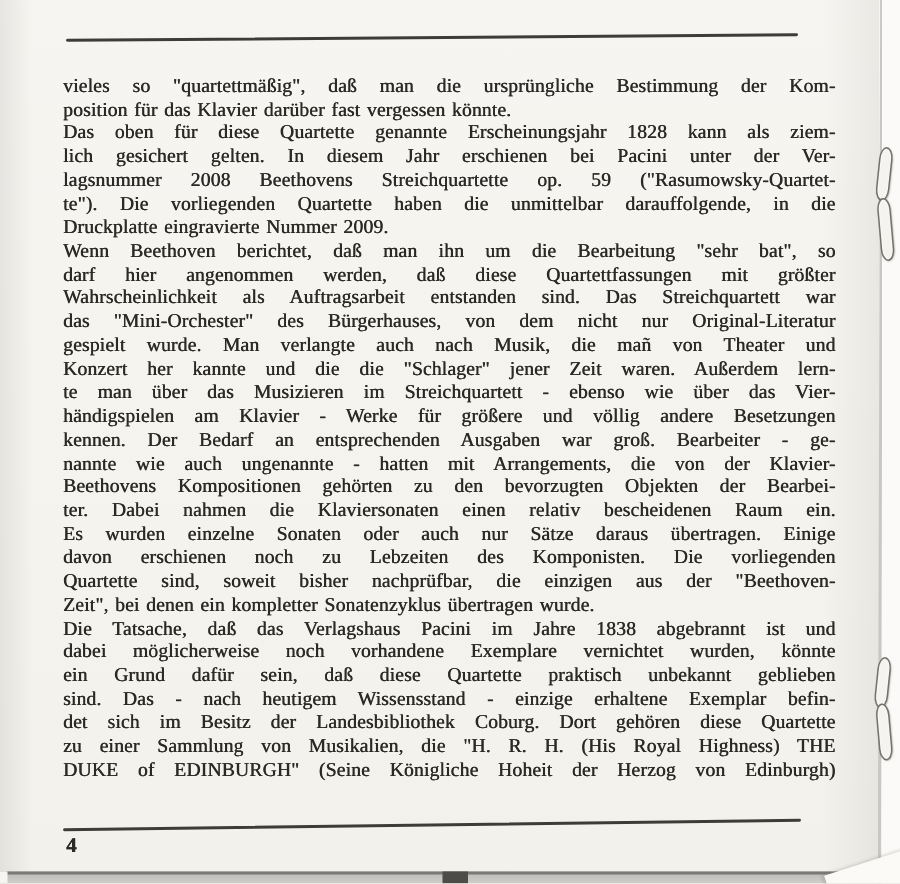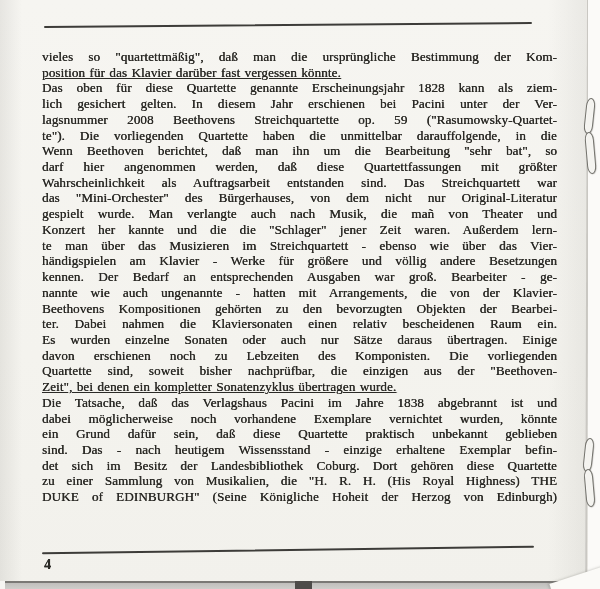--- a/index.html
+++ b/index.html
@@ -24,21 +24,21 @@
   }
   
   .text-col {
     position: absolute; left: 42px; top: 49px; width: 515px;
     color: var(--ink, #2b2a26);
     font-size: 13.1px; line-height: 15.72px; letter-spacing: 0.1px;
     word-spacing: 1px;
     text-shadow: 0.3px 0 0 currentColor;
   }
   .text-col .line { text-align: justify; text-align-last: justify; white-space: normal; }
-  .text-col .line.no-just { text-align-last: left; text-decoration: underline; }
+  .text-col .line.no-just { text-align-last: left; }
   
   .footer-rule {
     position: absolute; left: 42px; top: 549px; width: 492px; height: 2px;
     background: var(--rule, #3d3c39); border-radius: 1px;
     transform: rotate(-0.75deg);
   }
   .page-num {
     position: absolute; left: 44px; top: 557px;
     color: var(--ink, #2b2a26); font-size: 14px; font-weight: bold;
     text-shadow: 0.3px 0 0 currentColor;
@@ -97,20 +97,21 @@
 
   <div class="top-rule"></div>
 
   <div class="text-col">
       <div class="line">vieles so "quartettmäßig", daß man die ursprüngliche Bestimmung der Kom-</div>
       <div class="line no-just">position für das Klavier darüber fast vergessen könnte.</div>
       <div class="line">Das oben für diese Quartette genannte Erscheinungsjahr 1828 kann als ziem-</div>
       <div class="line">lich gesichert gelten. In diesem Jahr erschienen bei Pacini unter der Ver-</div>
       <div class="line">lagsnummer 2008 Beethovens Streichquartette op. 59 ("Rasumowsky-Quartet-</div>
       <div class="line">te"). Die vorliegenden Quartette haben die unmittelbar darauffolgende, in die</div>
+      <div class="line no-just">Druckplatte eingravierte Nummer 2009.</div>
       <div class="line">Wenn Beethoven berichtet, daß man ihn um die Bearbeitung "sehr bat", so</div>
       <div class="line">darf hier angenommen werden, daß diese Quartettfassungen mit größter</div>
       <div class="line">Wahrscheinlichkeit als Auftragsarbeit entstanden sind. Das Streichquartett war</div>
       <div class="line">das "Mini-Orchester" des Bürgerhauses, von dem nicht nur Original-Literatur</div>
       <div class="line">gespielt wurde. Man verlangte auch nach Musik, die mañ von Theater und</div>
       <div class="line">Konzert her kannte und die die "Schlager" jener Zeit waren. Außerdem lern-</div>
       <div class="line">te man über das Musizieren im Streichquartett - ebenso wie über das Vier-</div>
       <div class="line">händigspielen am Klavier - Werke für größere und völlig andere Besetzungen</div>
       <div class="line">kennen. Der Bedarf an entsprechenden Ausgaben war groß. Bearbeiter - ge-</div>
       <div class="line">nannte wie auch ungenannte - hatten mit Arrangements, die von der Klavier-</div>

